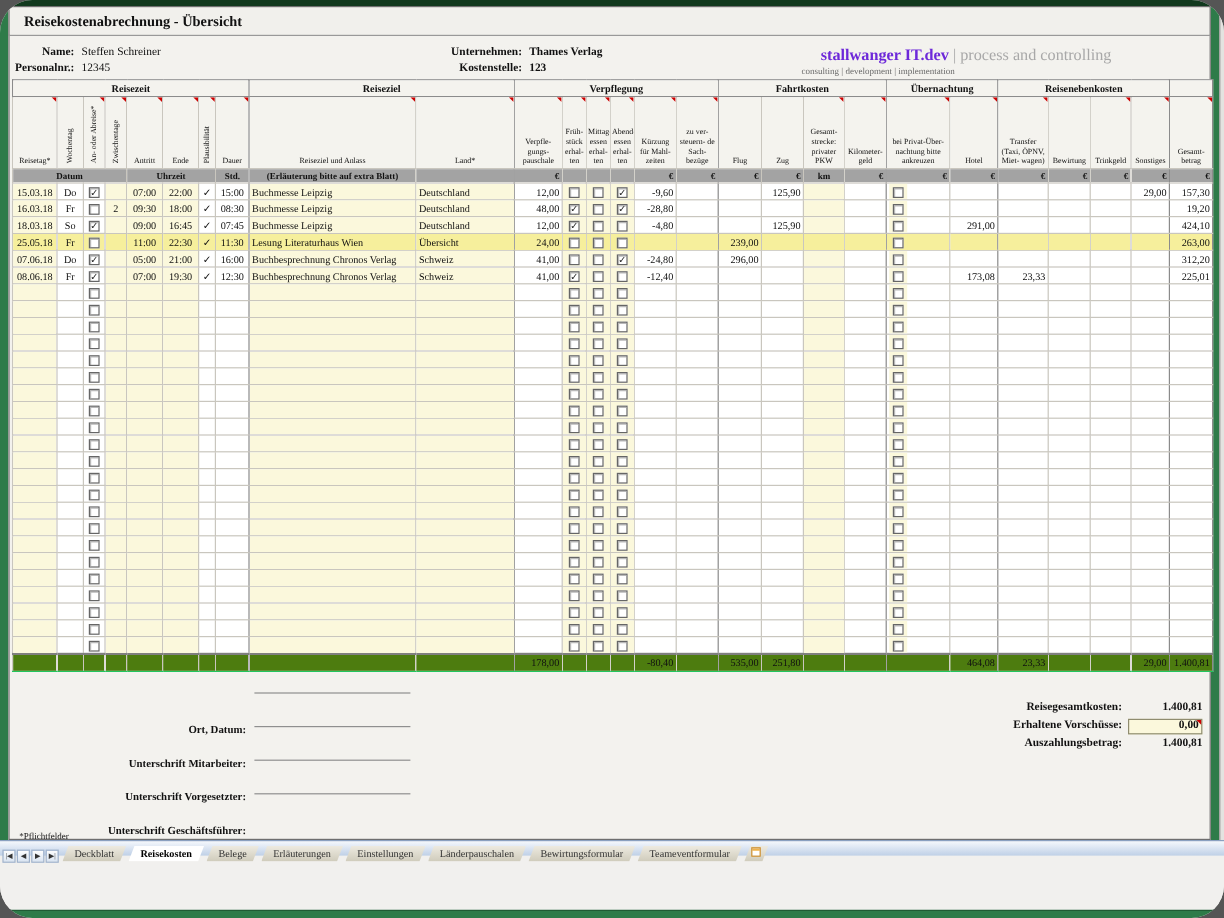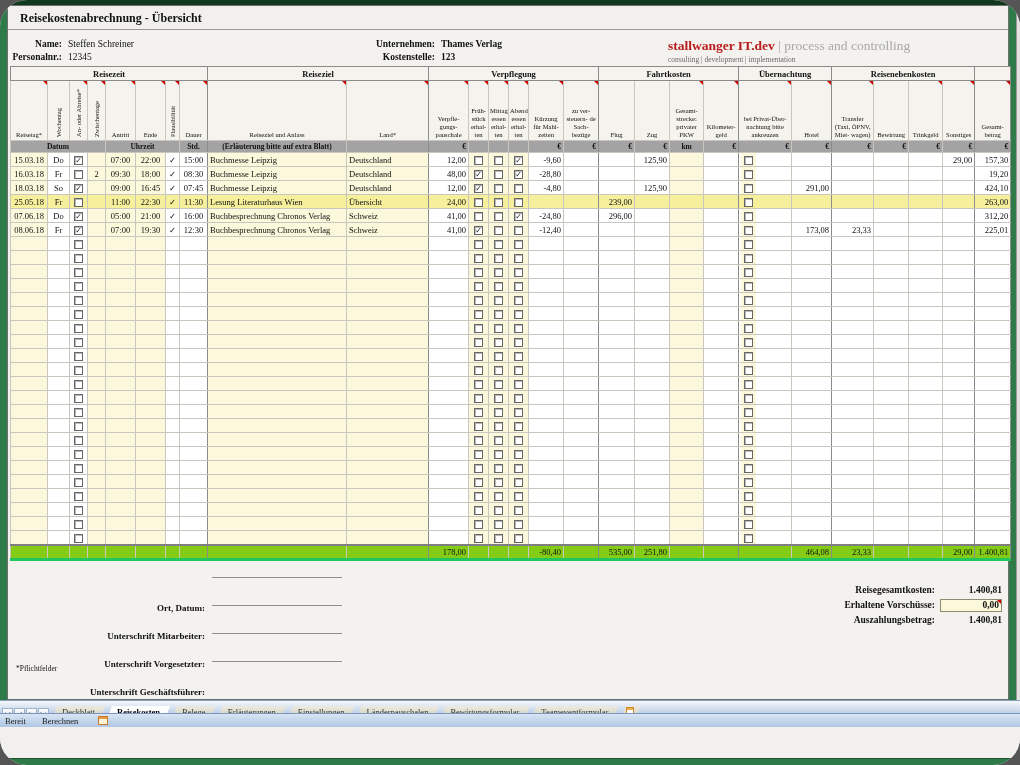--- a/index.html
+++ b/index.html
@@ -19,61 +19,61 @@
 
   #titlebar { position:absolute; left:7px; top:5px; width:1002px; height:25px; background:#F1F0EC;
               border:1px solid #6e6e6e; border-bottom:1px solid #999; }
   #titlebar .t { font-size:12px; font-weight:bold; color:#111; padding:5px 0 0 12px; }
 
   
   .lbl { font-weight:bold; font-size:9.5px; color:#111; position:absolute; text-align:right; }
   .val { font-size:9.5px; color:#111; position:absolute; }
   #logo { position:absolute; left:668px; top:38px; width:330px; }
   #logo .l1 { font-size:13.5px; }
-  #logo .brand  { font-weight:bold; color:#b91c1c; }
+  #logo .brand  { font-weight:bold; color:#6d28d9;margin-left:16px; }
   #logo .suffix { color:#A8A8A8; }
   #logo .l2 { font-size:7.5px; color:#6a6a6a; margin-top:1px; }
 
   
   #tbl { position:absolute; left:10px; top:66px; width:995px; border-collapse:collapse; table-layout:fixed;
          font-size:8.5px; color:#111; background:#fff; }
   #tbl th, #tbl td { border:1px solid #C9C6BE; overflow:hidden; white-space:nowrap; position:relative; }
   #tbl .gh { background:#F4F3EE; font-weight:bold; font-size:8.5px; text-align:center; height:14px;
              border:1px solid #8B8B8B; }
   #tbl .hdr { background:#F4F3EE; font-weight:normal; font-size:6.6px; line-height:1.2;
               text-align:center; vertical-align:bottom; height:60px; white-space:normal; padding:1px; }
   #tbl .vh span.v { writing-mode:vertical-rl; transform:rotate(180deg); display:inline-block;
                     font-size:6.5px; white-space:nowrap; max-height:58px; }
   #tbl .units td { background:#a3a3a3; font-weight:bold; font-size:7.5px; height:12px; padding:0 2px; }
   #tbl .u-c { text-align:center; } #tbl .u-r { text-align:right; } #tbl .u-l { text-align:center;margin-left:12px; }
   #tbl td { height:13px; padding:0 2px; }
   #tbl .a-l{text-align:left;} #tbl .a-c{text-align:center;} #tbl .a-r{text-align:right;}
   #tbl td.y   { background:#FBF8DC; }
   #tbl tr.hl td { background:#F6EF9C; }
   #tbl .gb { border-right:1px solid #8B8B8B; }
-  #tbl tr.totals td { background:#84cc16; border-top:2px solid #7F7F7F; border-bottom:3px solid #22c55e; height:14px; }
+  #tbl tr.totals td { background:#4d7c0f; border-top:2px solid #7F7F7F; border-bottom:1px solid #22c55e; height:14px; }
   .tri { position:absolute; top:0; right:0; width:0; height:0;
          border-left:4px solid transparent; border-top:4px solid #C00; }
   .cb { display:inline-block; width:9px; height:9px; background:#fff; border:1px solid #666;
         box-shadow:inset 1px 1px 0 #b9b9b9; vertical-align:middle; text-align:center; line-height:8px;
         font-size:8px; color:#222; }
   .cb.chk::after { content:"✓"; }
   .pbox { float:left; width:15px; height:13px; background:#FBF8DC; text-align:center; padding-top:1px; }
   tr.hl .pbox { background:#F6EF9C; }
 
   
   .sig-lbl  { position:absolute; font-size:9px; font-weight:bold; color:#111; text-align:right; width:200px;margin-top:35px; }
   .sig-line { position:absolute; width:130px; border-bottom:1px solid #8f8f8f; height:12px; }
 
   
   .sum-lbl { position:absolute; font-size:9.5px; font-weight:bold; color:#111; text-align:right; width:160px; }
   .sum-val { position:absolute; font-size:9.5px; font-weight:bold; color:#111; text-align:right; width:62px; }
   .sum-input { background:#FBF8DC; border:1px solid #8f8c6f; padding-right:2px; }
 
-  #footnote { position:absolute; left:16px; top:664px; font-size:7.5px; color:#111; }
+  #footnote { position:absolute; left:16px; top:692px; font-size:7.5px; color:#111; }
 
   
   #tabbar { position:absolute; left:0; top:700px; width:1020px; height:13px;
             background:linear-gradient(#F5F8FC,#BFD0E7); border-top:1px solid #8aa0c0; }
   .navbtns { position:absolute; left:2px; top:1px; }
   .navbtn { display:inline-block; width:11px; height:11px; font-size:6px; line-height:11px; text-align:center;
             color:#333; background:linear-gradient(#FDFDFD,#D9E4F2); border:1px solid #9FB2CC; margin-right:1px; }
   #tabs { position:absolute; left:52px; top:0; height:13px; }
   .tab { display:inline-block; height:13px; padding:1px 10px 0 10px; font-size:8.5px; color:#333;
          background:linear-gradient(#EDEAE0,#CFCBBB); margin-right:2px;
@@ -1139,20 +1139,15 @@
   <div id="footnote">*Pflichtfelder</div>
 
   <div id="tabbar">
     <div class="navbtns">
       <span class="navbtn">|◀</span><span class="navbtn">◀</span><span class="navbtn">▶</span><span class="navbtn">▶|</span>
     </div>
     <div id="tabs"><span class="tab">Deckblatt</span><span class="tab active">Reisekosten</span><span class="tab">Belege</span><span class="tab">Erläuterungen</span><span class="tab">Einstellungen</span><span class="tab">Länderpauschalen</span><span class="tab">Bewirtungsformular</span><span class="tab">Teameventformular</span><span class="tab icon-tab"><span class="sheet-icon"></span></span></div>
 
   </div>
 
-  <div id="statusbar">
-    <span class="s1">Bereit</span>
-    <span class="s2">Berechnen</span>
-    <span class="calc-icon"></span>
-  </div>
   <div id="belowbar"></div>
 
 </div>
 
 </body></html>

